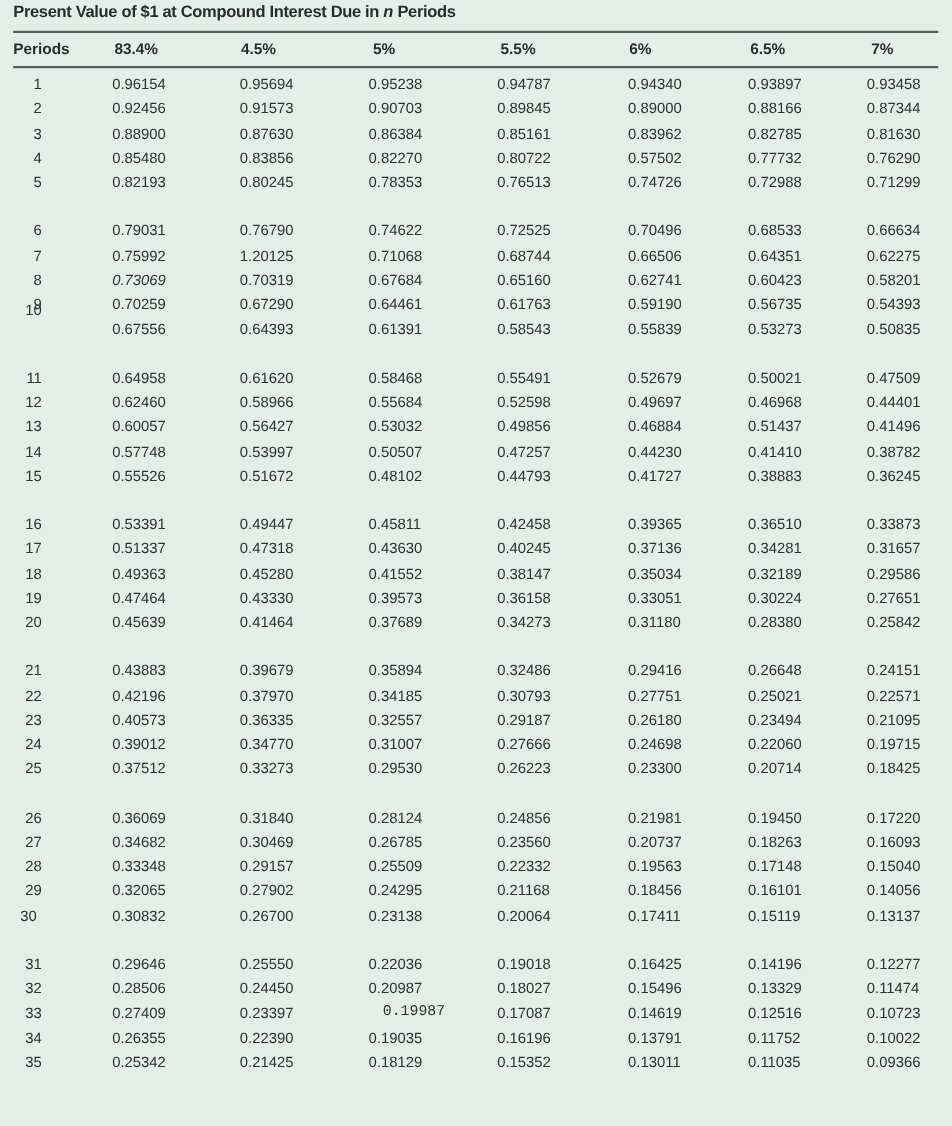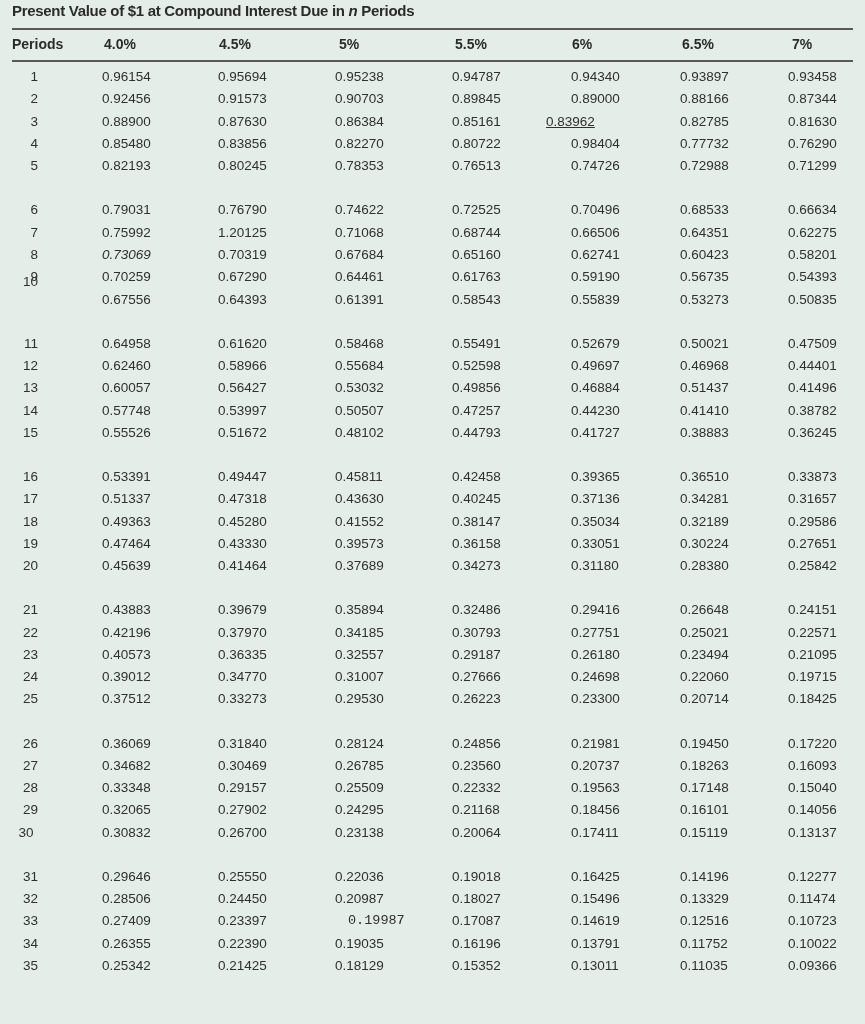--- a/index.html
+++ b/index.html
@@ -30,21 +30,21 @@
   .period { text-align: right; width: 24px; }
 </style>
 </head>
 <body>
 
 <div class="title"><span>Present Value of $1 at Compound Interest Due in </span><i>n</i><span> Periods</span></div>
 
 <div class="rule top"></div>
 <div id="hdr-row">
     <div class="hdr" style="left: 12px;">Periods</div>
-    <div class="hdr" style="left: 104px;">4.0%</div>
+    <div class="hdr" style="left: 104px;">83.4%</div>
     <div class="hdr" style="left: 219px;">4.5%</div>
     <div class="hdr" style="left: 339px;">5%</div>
     <div class="hdr" style="left: 455px;">5.5%</div>
     <div class="hdr" style="left: 572px;">6%</div>
     <div class="hdr" style="left: 682px;">6.5%</div>
     <div class="hdr" style="left: 792px;">7%</div>
   </div>
 <div class="rule top2"></div>
 
 <div id="table-body">
@@ -62,29 +62,29 @@
     <div class="cell" style="left: 335px; top: 91.3px;">0.90703</div>
     <div class="cell" style="left: 452px; top: 91.3px;">0.89845</div>
     <div class="cell" style="left: 571px; top: 91.3px;">0.89000</div>
     <div class="cell" style="left: 680px; top: 91.3px;">0.88166</div>
     <div class="cell" style="left: 788px; top: 91.3px;">0.87344</div>
     <div class="cell period" style="left: 14px; top: 113.6px;">3</div>
     <div class="cell" style="left: 102px; top: 113.6px;">0.88900</div>
     <div class="cell" style="left: 218px; top: 113.6px;">0.87630</div>
     <div class="cell" style="left: 335px; top: 113.6px;">0.86384</div>
     <div class="cell" style="left: 452px; top: 113.6px;">0.85161</div>
-    <div class="cell" style="left: 546px; top: 113.6px; text-decoration: underline;">0.83962</div>
+    <div class="cell" style="left: 571px; top: 113.6px;">0.83962</div>
     <div class="cell" style="left: 680px; top: 113.6px;">0.82785</div>
     <div class="cell" style="left: 788px; top: 113.6px;">0.81630</div>
     <div class="cell period" style="left: 14px; top: 135.9px;">4</div>
     <div class="cell" style="left: 102px; top: 135.9px;">0.85480</div>
     <div class="cell" style="left: 218px; top: 135.9px;">0.83856</div>
     <div class="cell" style="left: 335px; top: 135.9px;">0.82270</div>
     <div class="cell" style="left: 452px; top: 135.9px;">0.80722</div>
-    <div class="cell" style="left: 571px; top: 135.9px;">0.98404</div>
+    <div class="cell" style="left: 571px; top: 135.9px;">0.57502</div>
     <div class="cell" style="left: 680px; top: 135.9px;">0.77732</div>
     <div class="cell" style="left: 788px; top: 135.9px;">0.76290</div>
     <div class="cell period" style="left: 14px; top: 158.2px;">5</div>
     <div class="cell" style="left: 102px; top: 158.2px;">0.82193</div>
     <div class="cell" style="left: 218px; top: 158.2px;">0.80245</div>
     <div class="cell" style="left: 335px; top: 158.2px;">0.78353</div>
     <div class="cell" style="left: 452px; top: 158.2px;">0.76513</div>
     <div class="cell" style="left: 571px; top: 158.2px;">0.74726</div>
     <div class="cell" style="left: 680px; top: 158.2px;">0.72988</div>
     <div class="cell" style="left: 788px; top: 158.2px;">0.71299</div>

